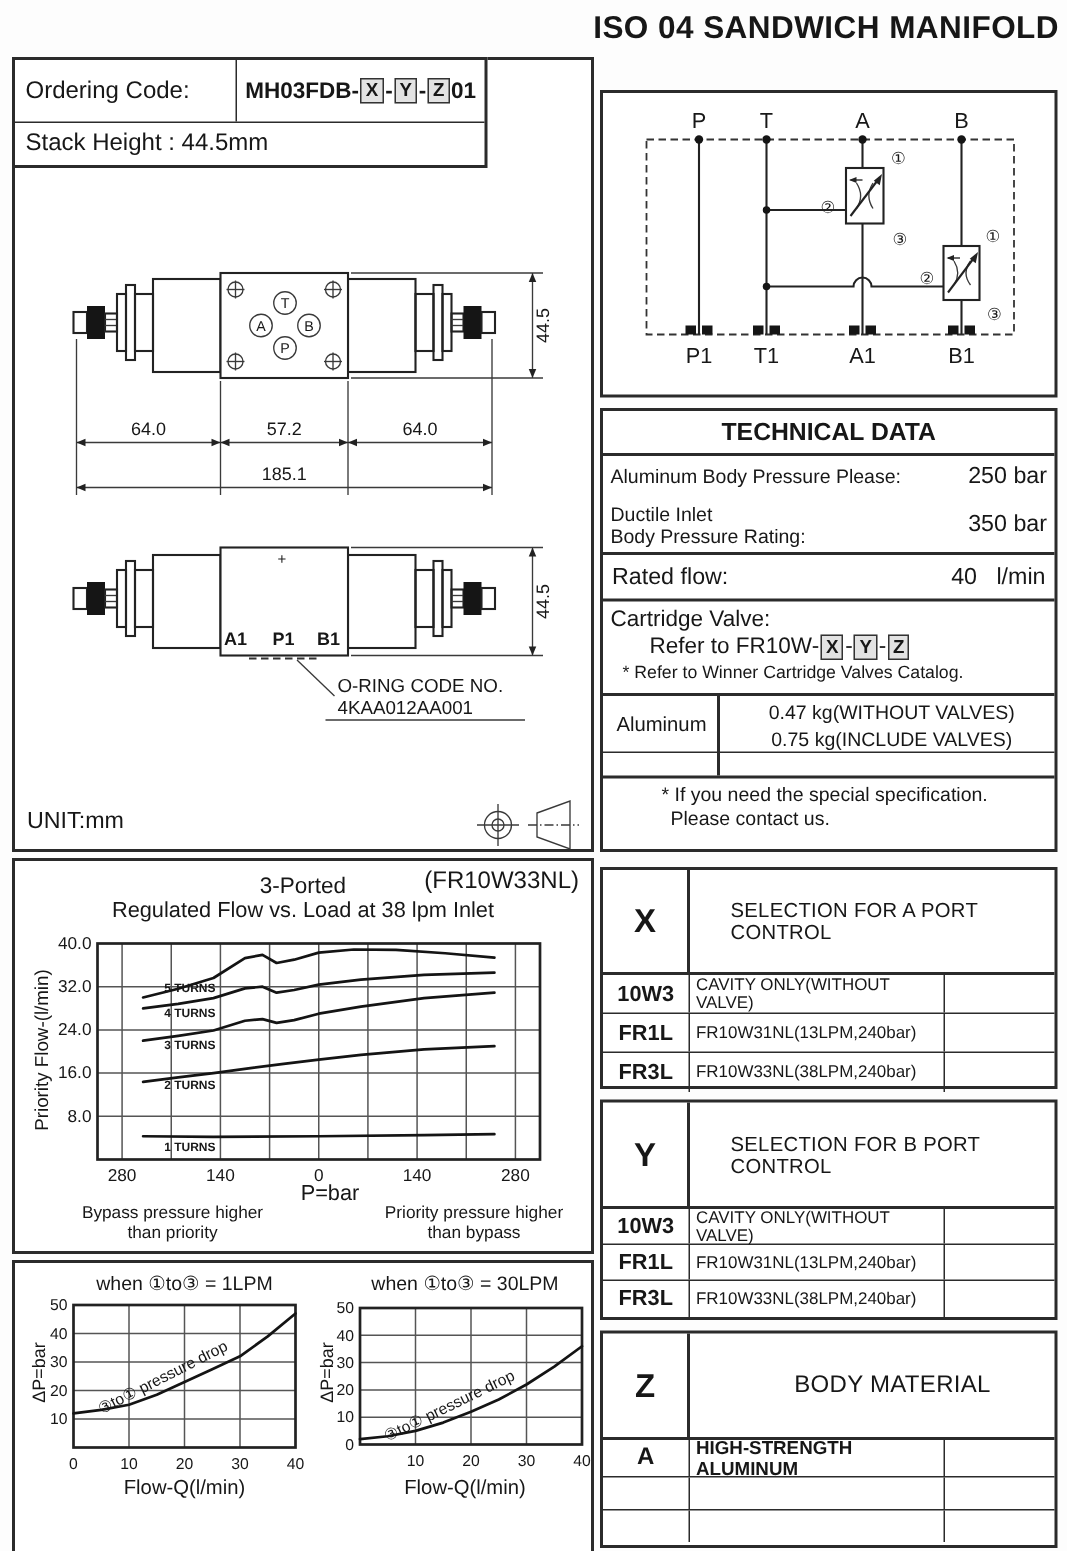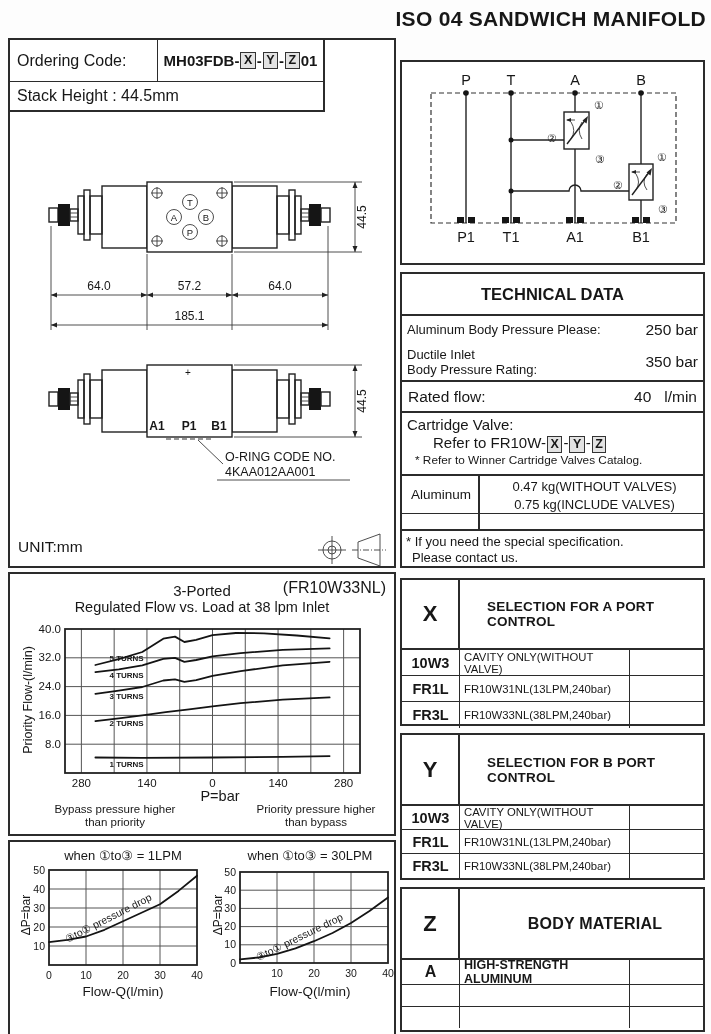--- a/index.html
+++ b/index.html
@@ -37,42 +37,42 @@
   .ln  { stroke:#222; stroke-width:1.4; fill:none; }
   .lnf { stroke:#222; stroke-width:1.4; fill:#fff; }
   .blk { fill:#151515; stroke:none; }
   .thin { stroke:#3a3a3a; stroke-width:0.9; fill:none; }
   .dash { stroke:#333; stroke-width:1.2; fill:none; stroke-dasharray:5,3; }
   .dimtx { font-size:12px; }
   .porttx { font-size:9.5px; }
   .arrow { fill:#222; stroke:none; }
 
   
-  .tech-title { height:42px; border-bottom:2px solid #2b2b2b; display:flex; align-items:center; justify-content:center; font-weight:bold; font-size:16.5px; }
+  .tech-title { height:30px; border-bottom:2px solid #2b2b2b; display:flex; align-items:center; justify-content:center; font-weight:bold; font-size:16.5px; }
   .tech-r1 { height:27px; display:flex; align-items:center; justify-content:space-between; padding:0 5px; font-size:13px; }
   .tech-r1 .val { font-size:15.5px; }
   .tech-r2 { height:39px; display:flex; align-items:center; justify-content:space-between; padding:0 5px; font-size:13px; border-bottom:2px solid #2b2b2b; }
   .tech-r3 { height:31px; display:flex; align-items:center; justify-content:space-between; padding:0 6px; font-size:15.5px; border-bottom:2px solid #2b2b2b; }
   .tech-cart { height:61px; padding:3px 5px 0 5px; font-size:15px; line-height:1.22; }
   .tech-cart .refer { padding-left:26px; }
   .tech-cart .note { font-size:11.8px; padding-left:8px; }
   .wtable { height:57px; border-top:2px solid #2b2b2b; border-bottom:2px solid #2b2b2b; display:flex; }
   .wcol1 { width:78px; border-right:2px solid #2b2b2b; }
   .wcol1 .mat { height:38px; display:flex; align-items:center; justify-content:center; font-size:13.5px; border-bottom:1.8px solid #2b2b2b; margin-right:-2px;}
   .wcol1 .empty { height:28px; }
   .wcol2 { flex:1; }
   .wcol2 .wlines { height:38px; border-bottom:1.8px solid #2b2b2b; font-size:13px; line-height:1.35; padding:2px 0 16px 6px;text-align:center; }
-  .tech-note { padding:3px 0 12px 4px; font-size:13px; line-height:1.25; }
+  .tech-note { padding:3px 0 12px 4px; font-size:13px; line-height:1.25;margin-left:35px; }
   .tech-note .l2 { padding-left:6px; }
 
   
   .sel { position:absolute; left:400px; width:305px; border:2px solid #2b2b2b; background:#fff; }
   .sel-head { display:flex; border-bottom:2px solid #2b2b2b; }
   .sel-key { width:58px; border-right:2px solid #2b2b2b; display:flex; align-items:center; justify-content:center; font-size:22px; font-weight:bold; }
-  .sel-title { flex:1; display:flex; align-items:center; justify-content:center; font-size:13.5px; font-weight:bold; letter-spacing:0.2px;margin-left:27px; }
+  .sel-title { flex:1; display:flex; align-items:center; justify-content:center; font-size:13.5px; font-weight:normal; letter-spacing:0.2px;margin-left:27px; }
   .sel-row { display:flex; border-bottom:1.5px solid #2b2b2b; }
   .sel-row:last-child { border-bottom:none; }
   .sel-c1 { width:58px; border-right:1.5px solid #2b2b2b; display:flex; align-items:center; justify-content:center; font-weight:bold; font-size:14.5px; }
   .sel-c2 { width:170px; border-right:1.5px solid #2b2b2b; display:flex; align-items:center; padding-left:4px; font-size:11.3px; }
   .sel-c3 { flex:1; }
   .ztab .sel-title { font-size:16px; }
   .ztab .sel-c1 { font-size:16px; }
   .ztab .sel-c2 { font-size:12.5px; font-weight:bold; }
 
   

